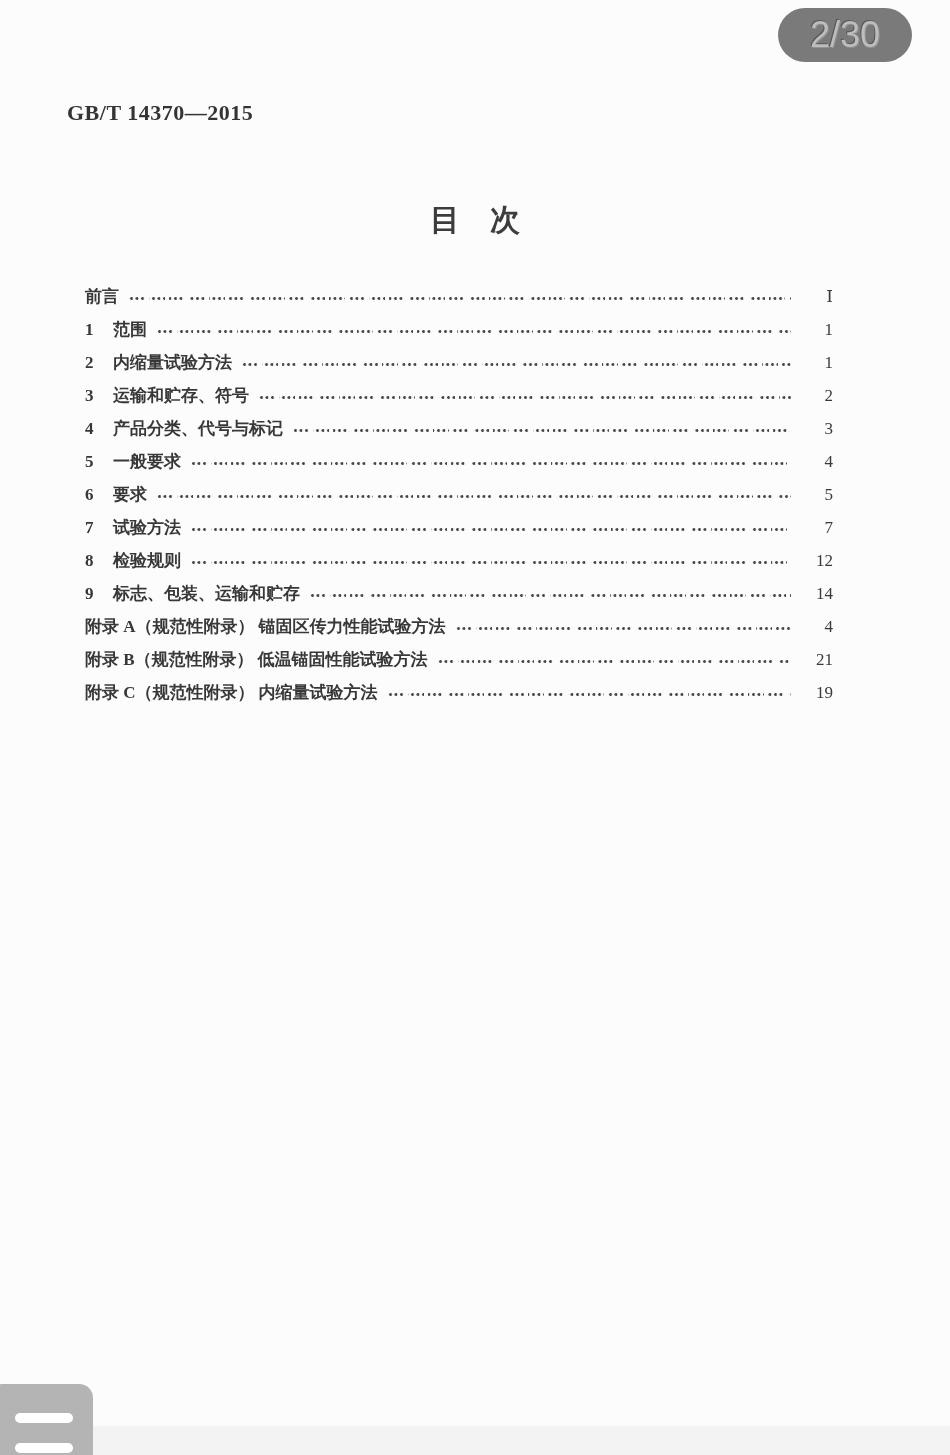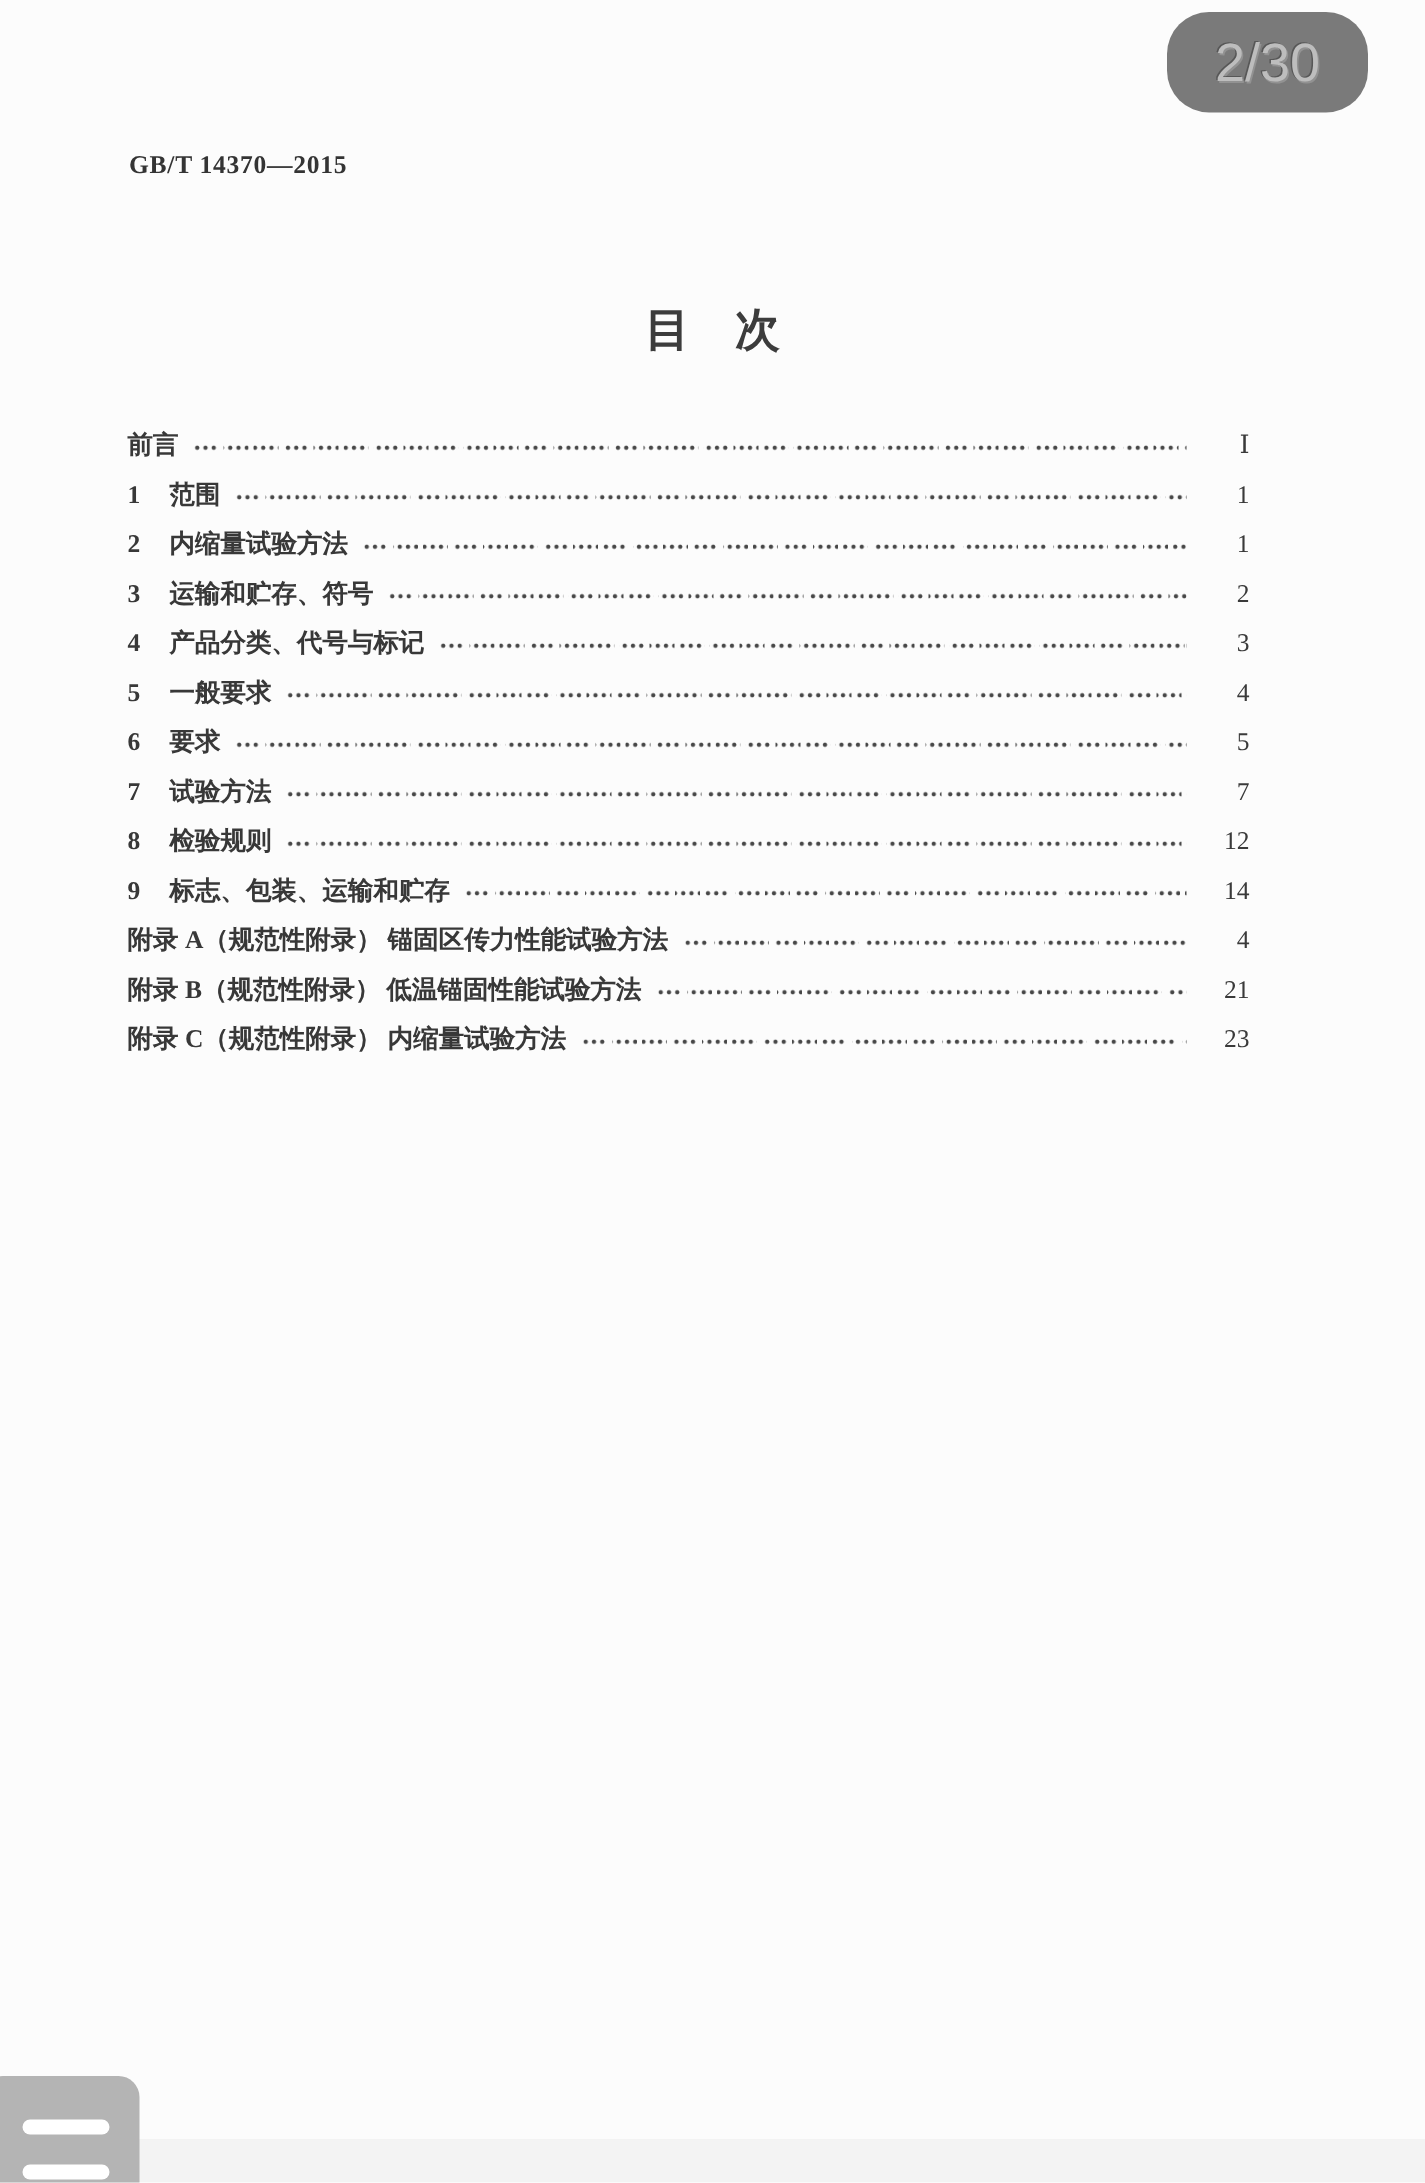--- a/index.html
+++ b/index.html
@@ -4,30 +4,30 @@
 <style>
   html,body{margin:0;padding:0;}
   body{
     width:950px;height:1455px;position:relative;overflow:hidden;
     background:#fcfcfc;
     font-family:"Liberation Serif","DejaVu Serif",serif;
     color:#3a3a3a;
   }
   
   .page-badge{
-    position:absolute;left:778px;top:8px;width:134px;height:67px;
+    position:absolute;left:778px;top:8px;width:134px;height:54px;
     background:#7a7a7a;border-radius:28px;
     display:flex;align-items:center;justify-content:center;
     font-family:"Liberation Sans","DejaVu Sans",sans-serif;
     font-size:36px;font-weight:400;color:#bdbdbd;
     text-shadow:-1px -1px 0 rgba(45,45,45,.45),1px 1px 0 rgba(255,255,255,.18);
   }
   .doc-code{
-    position:absolute;left:86px;top:100px;
-    font-size:17px;font-weight:bold;letter-spacing:.5px;color:#343434;
+    position:absolute;left:67px;top:100px;
+    font-size:22px;font-weight:bold;letter-spacing:.5px;color:#343434;
   }
   .toc-title{
     position:absolute;left:0;right:0;top:200px;text-align:center;
     font-size:30px;font-weight:bold;color:#3c3c3c;white-space:pre;
   }
   .toc{
     position:absolute;left:85px;right:117px;top:280px;
   }
   .row{
     display:flex;align-items:center;height:33px;
@@ -154,21 +154,21 @@
       <span class="pre-apx">附录 B（规范性附录）</span>
       <span class="ttl">低温锚固性能试验方法</span>
       <span class="leader"></span>
       <span class="pg">21</span>
     </div>
 
     <div class="row">
       <span class="pre-apx">附录 C（规范性附录）</span>
       <span class="ttl">内缩量试验方法</span>
       <span class="leader"></span>
-      <span class="pg">23</span>
+      <span class="pg">19</span>
     </div>
 
 
   </div>
 
   <div class="footer-strip"></div>
 
   <div class="menu-button">
     <span class="icon">
       <span class="bar bar1"></span>

